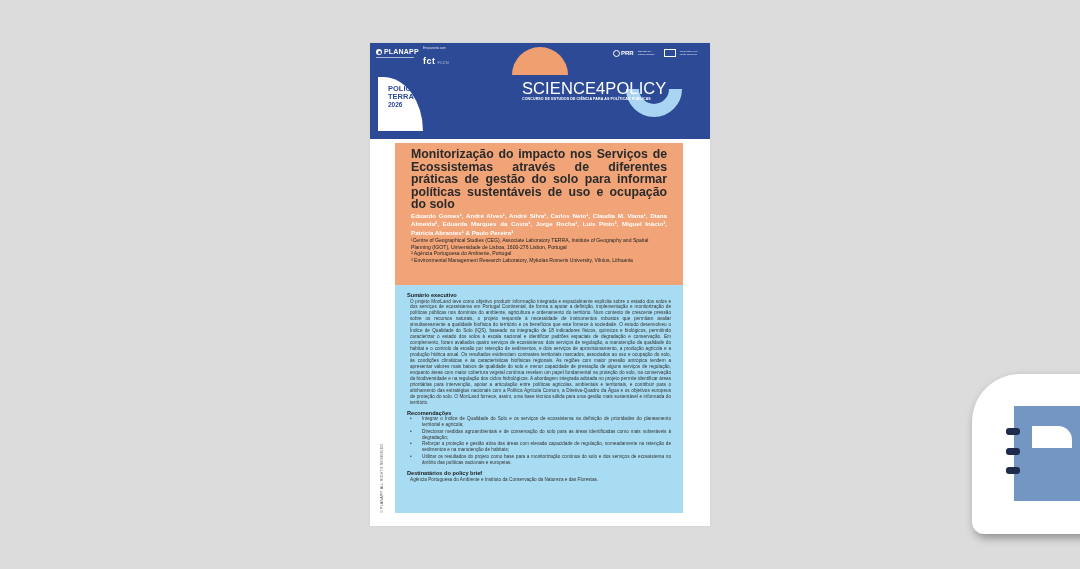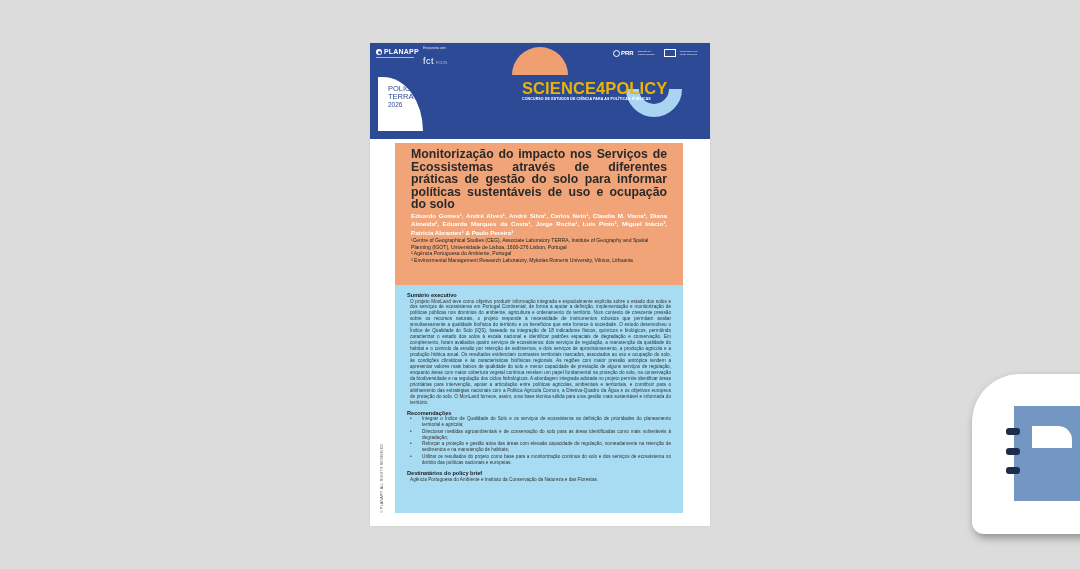--- a/index.html
+++ b/index.html
@@ -19,44 +19,44 @@
   }
   .logo-left {
     position:absolute; left:6px; top:5px; display:flex; align-items:center; gap:2px;
     color:#fff; font-weight:bold; font-size:7px; letter-spacing:0.2px;
   }
   .logo-dot { width:6px; height:6px; border-radius:50%; background:#fff; display:inline-block; position:relative; }
   .logo-dot::after { content:""; position:absolute; left:2px; top:2px; width:3px; height:3px; background:#2d4a96; border-radius:50%; }
   .logo-sub { position:absolute; left:6px; top:14px; width:38px; height:1px; background:rgba(255,255,255,0.6); }
   .fct-wrap { position:absolute; left:53px; top:3px; color:#fff; }
   .fct-small { font-size:3px; opacity:0.85; display:block; }
-  .fct-text { font-size:9px; font-weight:normal; letter-spacing:0.5px; }
+  .fct-text { font-size:9px; font-weight:bold; letter-spacing:0.5px; }
   .fct-tag { font-size:4px; opacity:0.6; margin-left:2px; }
   .logos-right { position:absolute; left:243px; top:6px; display:flex; align-items:center; gap:4px; color:#fff; }
   .prr { font-size:6px; font-weight:bold; display:flex; align-items:center; gap:1px; }
   .prr-ring { width:5px; height:5px; border:1.2px solid #fff; border-radius:50%; display:inline-block; }
   .rep { font-size:2.5px; line-height:3px; opacity:0.9; }
   .eu { width:10px; height:6px; border:1px solid #fff; display:inline-block; }
   .eu-text { font-size:2.5px; line-height:3px; opacity:0.9; }
   .pb-badge {
     position:absolute; left:8px; top:34px; width:45px; height:54px;
     background:#ffffff; border-top-right-radius:40px 54px;
   }
   .pb-text {
     position:absolute; left:18px; top:42px; color:#2d4a96;
-    font-size:7.5px; font-weight:normal; line-height:8px;
+    font-size:7.5px; font-weight:bold; line-height:8px;
   }
   .pb-year { font-size:6.5px; }
   .half-circle {
     position:absolute; left:142px; top:4px; width:56px; height:28px;
     background:#f0a070; border-radius:28px 28px 0 0;
   }
   .s4p-title {
-    position:absolute; left:152px; top:36px; color:#eab308;
-    font-size:16.5px; font-weight:bold; letter-spacing:0.1px; white-space:nowrap;
+    position:absolute; left:152px; top:36px; color:#ffffff;
+    font-size:16.5px; font-weight:normal; letter-spacing:0.1px; white-space:nowrap;
   }
   .s4p-sub {
     position:absolute; left:152px; top:54px; color:#ffffff;
     font-size:3.6px; font-weight:bold; letter-spacing:0.1px; white-space:nowrap;
   }
   .ring {
     position:absolute; left:256px; top:18px; width:56px; height:56px;
     border-radius:50%; box-sizing:border-box; border:13px solid #a9d4f2;
     clip-path: inset(50% 0 0 0);
   }

